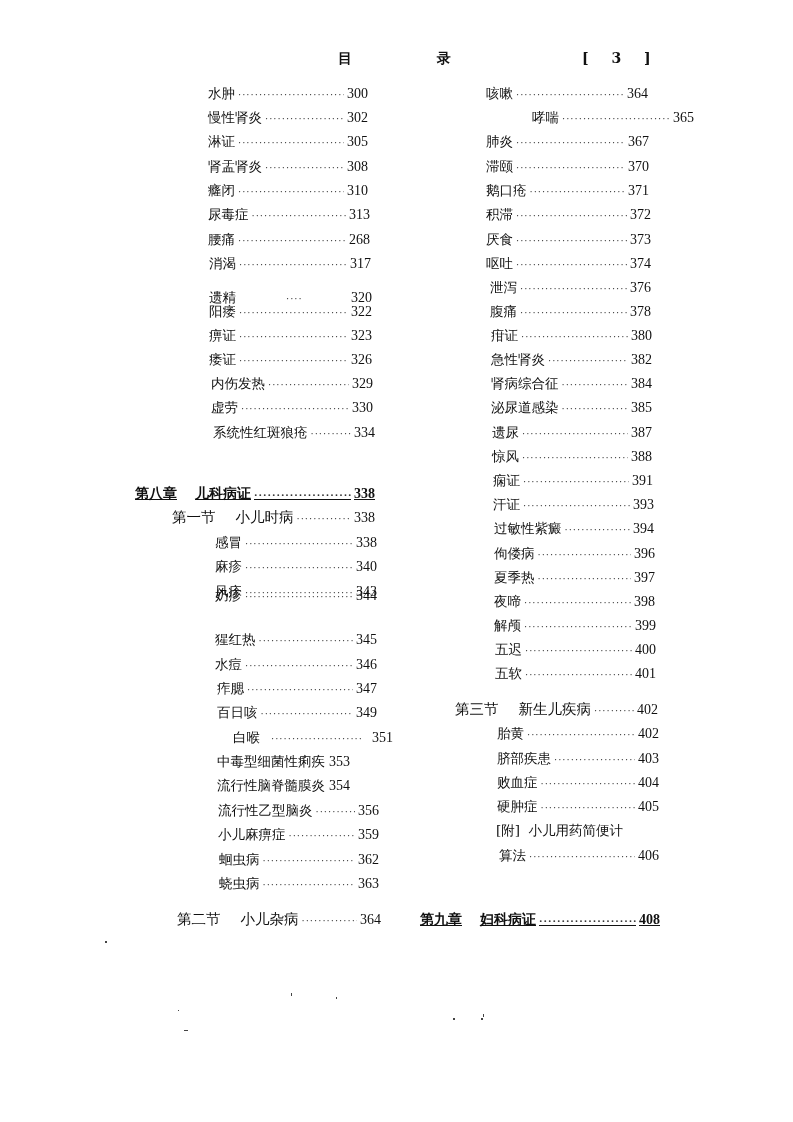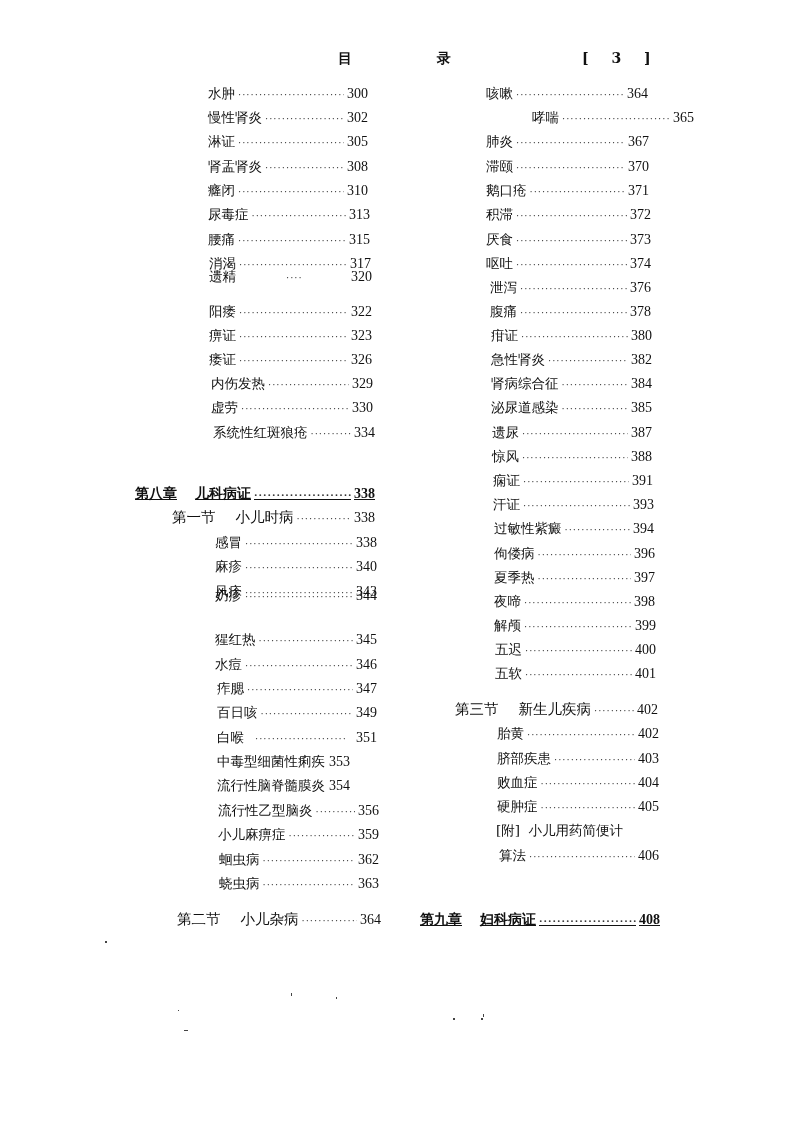--- a/index.html
+++ b/index.html
@@ -69,28 +69,28 @@
       <span class="p">310</span>
     </div>
   <div class="entry" style="left:208px;top:205px;width:162px;">
       <span class="t">尿毒症</span>
       <span class="dots"></span>
       <span class="p">313</span>
     </div>
   <div class="entry" style="left:208px;top:230px;width:162px;">
       <span class="t">腰痛</span>
       <span class="dots"></span>
-      <span class="p">315</span>
+      <span class="p">268</span>
     </div>
   <div class="entry" style="left:209px;top:254px;width:162px;">
       <span class="t">消渴</span>
       <span class="dots"></span>
       <span class="p">317</span>
     </div>
-  <div class="entry" style="left:209px;top:267px;width:163px;gap:47px;">
+  <div class="entry" style="left:209px;top:288px;width:163px;gap:47px;">
       <span class="t">遗精</span>
       <span class="dots"></span>
       <span class="p">320</span>
     </div>
   <div class="entry" style="left:209px;top:302px;width:163px;">
       <span class="t">阳痿</span>
       <span class="dots"></span>
       <span class="p">322</span>
     </div>
   <div class="entry" style="left:209px;top:326px;width:163px;">
@@ -168,21 +168,21 @@
   <div class="entry" style="left:217px;top:679px;width:160px;">
       <span class="t">痄腮</span>
       <span class="dots"></span>
       <span class="p">347</span>
     </div>
   <div class="entry" style="left:217px;top:703px;width:160px;">
       <span class="t">百日咳</span>
       <span class="dots"></span>
       <span class="p">349</span>
     </div>
-  <div class="entry" style="left:217px;top:728px;width:160px;gap:8px;">
+  <div class="entry" style="left:233px;top:728px;width:160px;gap:8px;">
       <span class="t">白喉</span>
       <span class="dots"></span>
       <span class="p">351</span>
     </div>
   <div class="entry" style="left:217px;top:752px;width:162px;">
       <span class="t">中毒型细菌性痢疾</span>
       <span class="dots" style="flex:0;margin:0 2px;"></span>
       <span class="p">353</span>
     </div>
   <div class="entry" style="left:217px;top:776px;width:162px;">

